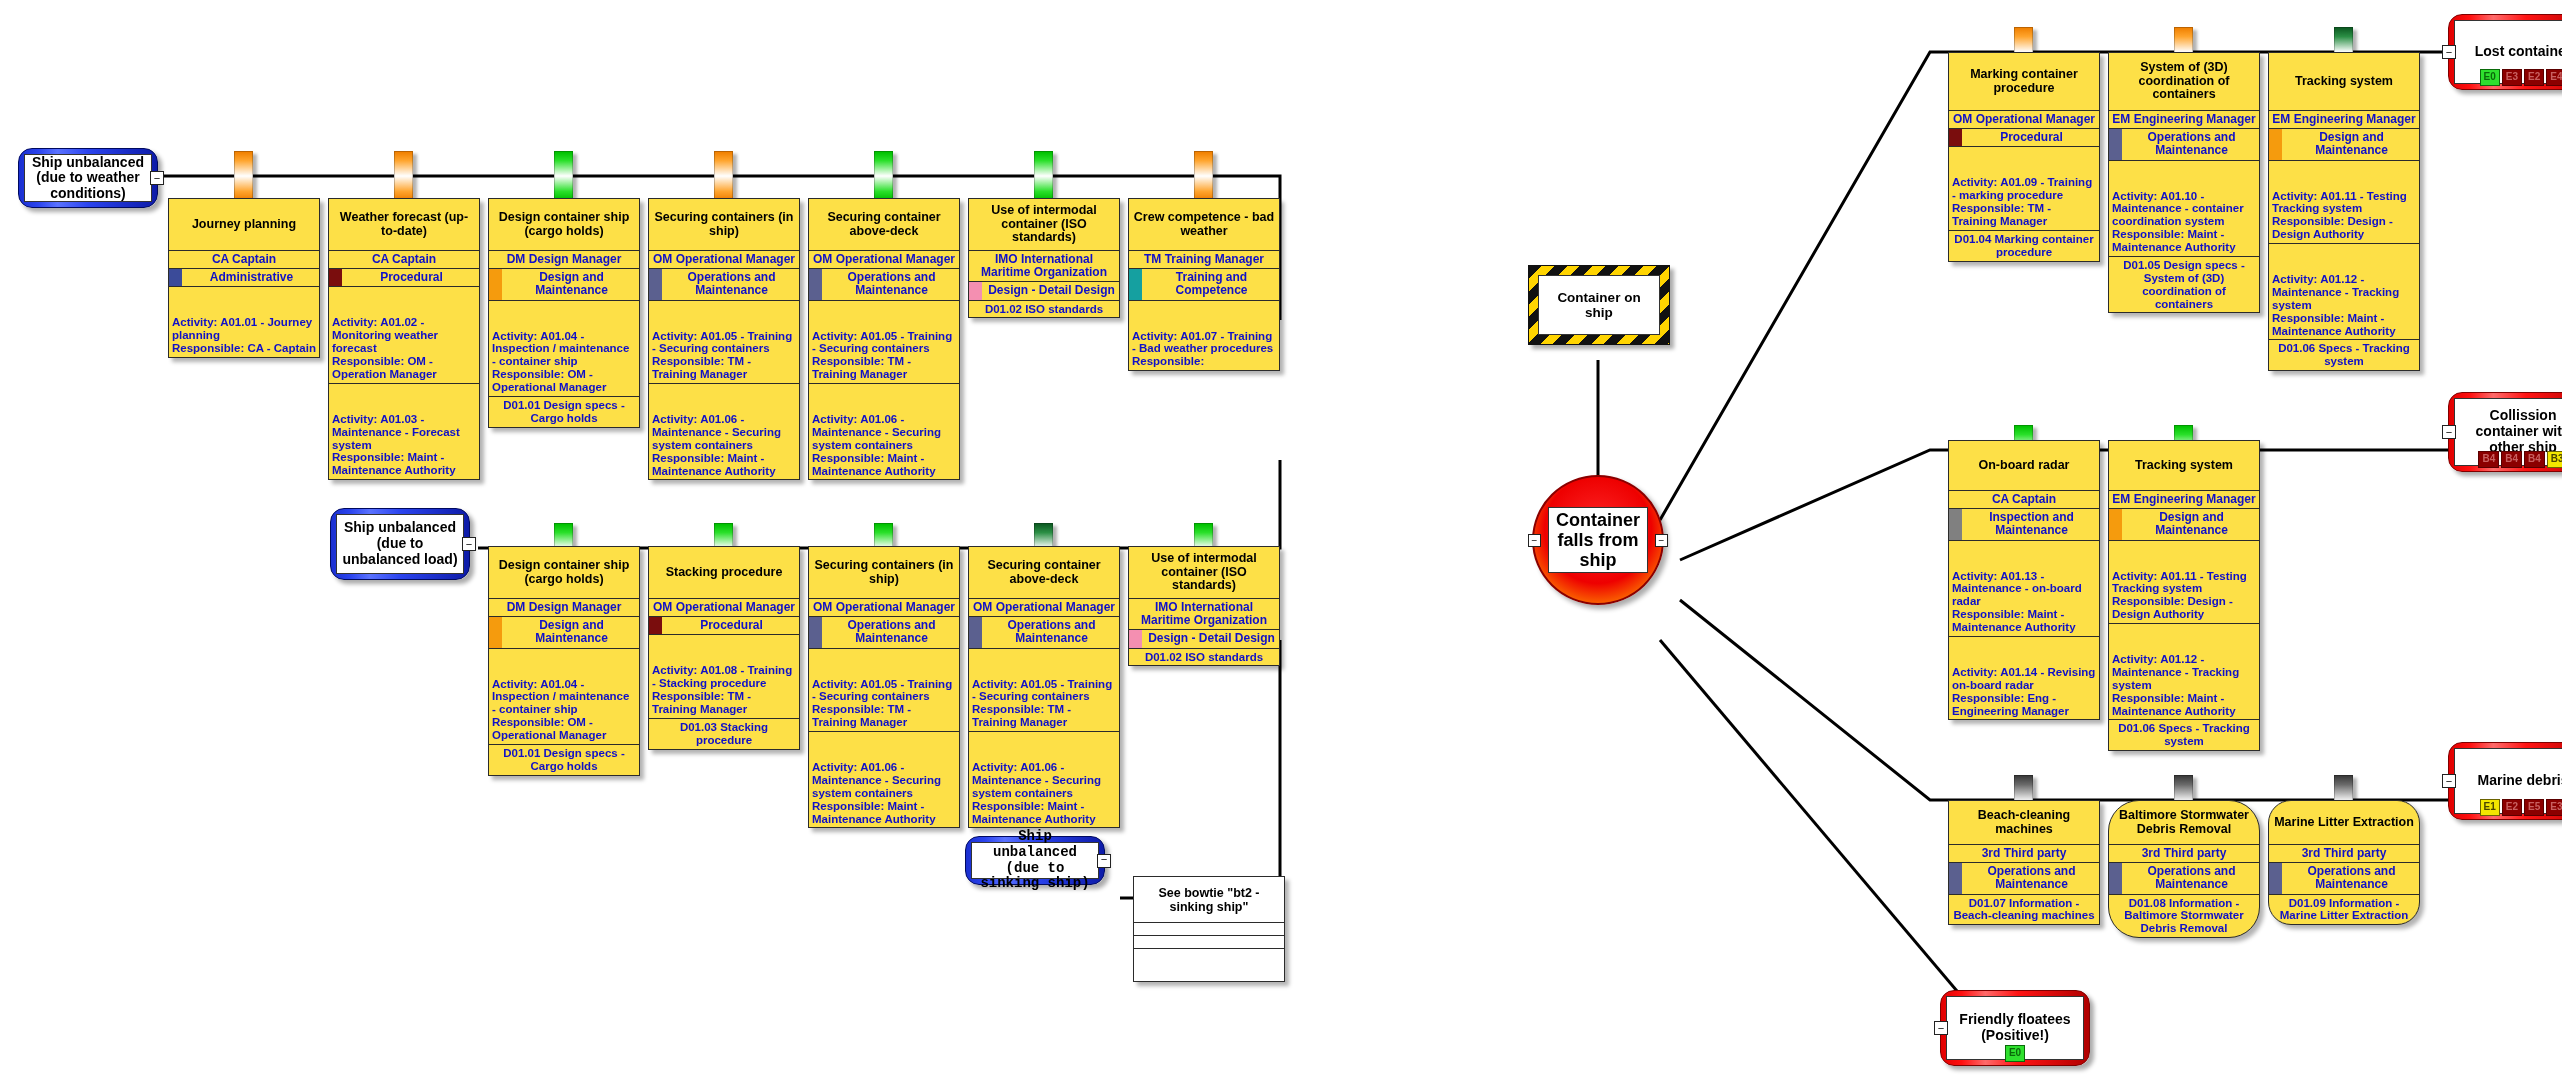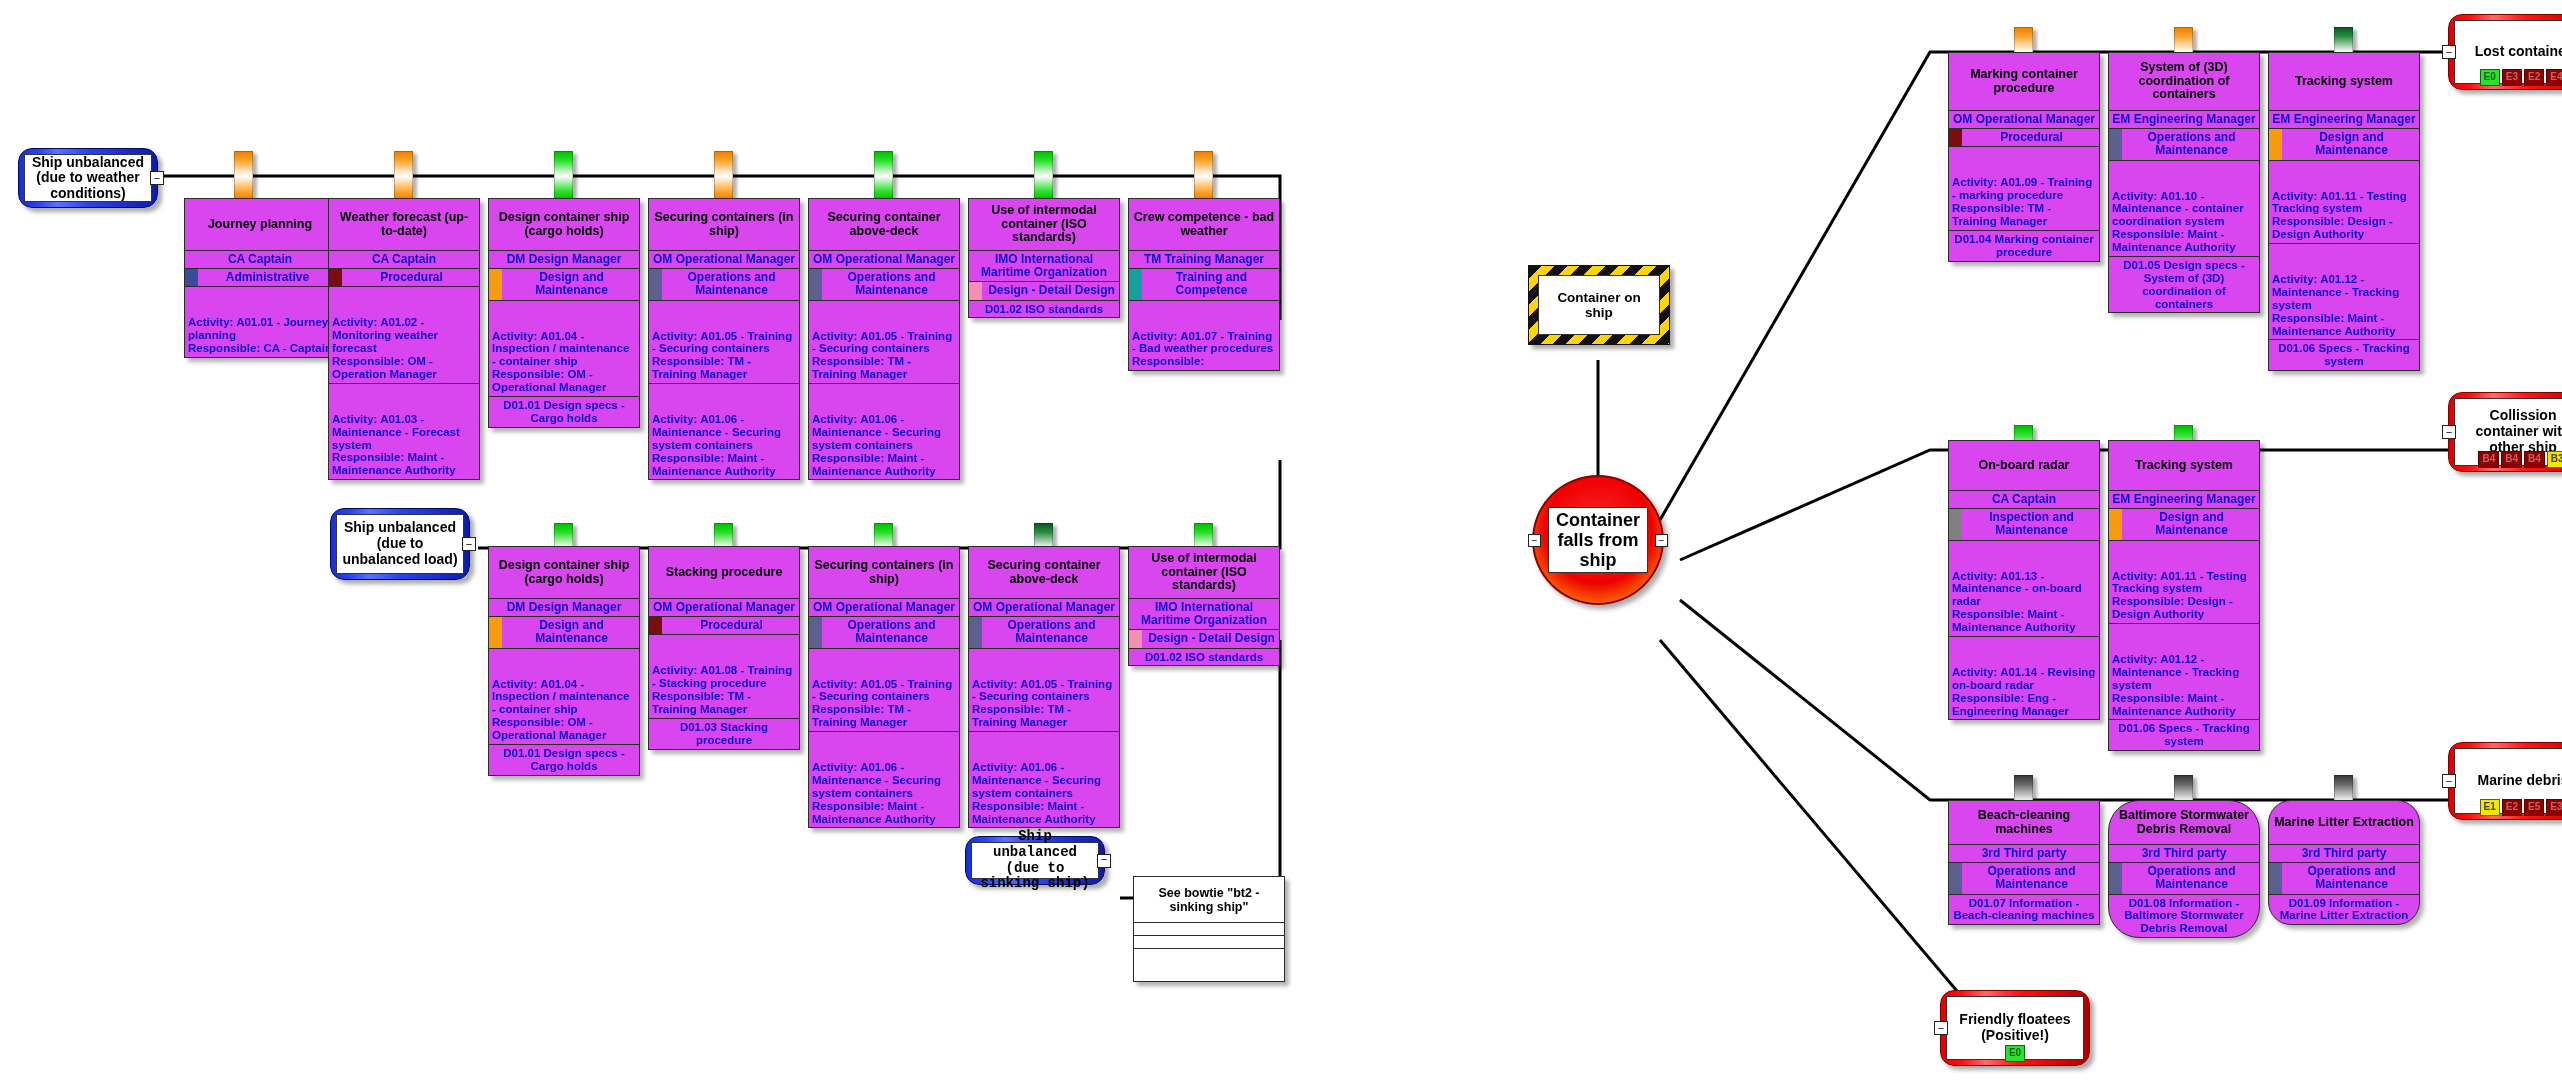--- a/index.html
+++ b/index.html
@@ -89,21 +89,21 @@
     font-family: "Liberation Sans", sans-serif;
   }
   .chip.dark  { background: #8b0000; color: #c96060; }
   .chip.green { background: #2ee02e; color: #0a6a0a; border-color:#0a6a0a;}
   .chip.yellow{ background: #f3e600; color: #4a4400; border-color:#6a6200;}
 
   
   .bar {
     position: absolute;
     z-index: 5;
-    background: #d946ef;
+    background: #fde047;
     border: 1px solid #2b2b2b;
     box-shadow: 4px 4px 4px rgba(0,0,0,0.30);
   }
   .bar-title {
     text-align: center;
     font-weight: bold;
     font-size: 12.5px;
     color: #000000;
     line-height: 1.1;
     padding: 4px 4px;
@@ -320,21 +320,21 @@
   <div class="pill cons" style="left:1940px; top:990px; width:150px; height:76px;">
     <div class="inner">Friendly floatees (Positive!)</div>
     <div class="nub">−</div>
     <div class="chips">
       <span class="chip green">E0</span>
     </div>
   </div>
 
   <div id="barrier-layer">
       <div class="gate orange" style="left: 234px; top: 151px;"></div>
-      <div class="bar" style="left: 184px; top: 198px; width: 152px;">
+      <div class="bar" style="left: 168px; top: 198px; width: 152px;">
         <div class="bar-title" style="min-height: 52px;">Journey planning</div>
         <div class="bar-actor">CA Captain</div>
         <div class="bar-type"><span class="swatch" style="background: rgb(59, 75, 153);"></span><span>Administrative</span></div>
         <div class="bar-act bar-sec">Activity: A01.01 - Journey planning<br>Responsible: CA - Captain</div>
       </div>
       <div class="gate orange" style="left: 394px; top: 151px;"></div>
       <div class="bar" style="left: 328px; top: 198px; width: 152px;">
         <div class="bar-title" style="min-height: 52px;">Weather forecast (up-to-date)</div>
         <div class="bar-actor">CA Captain</div>
         <div class="bar-type"><span class="swatch" style="background: rgb(122, 13, 13);"></span><span>Procedural</span></div>

